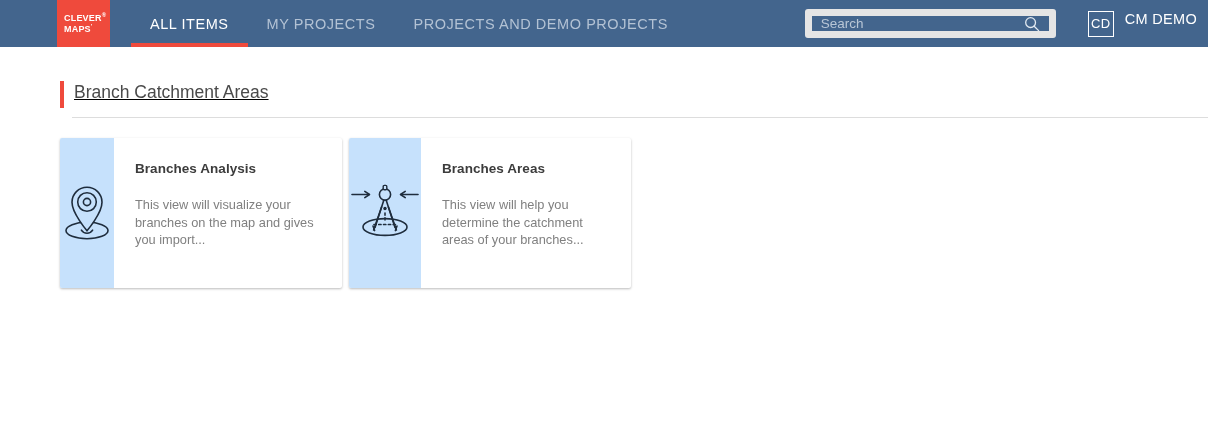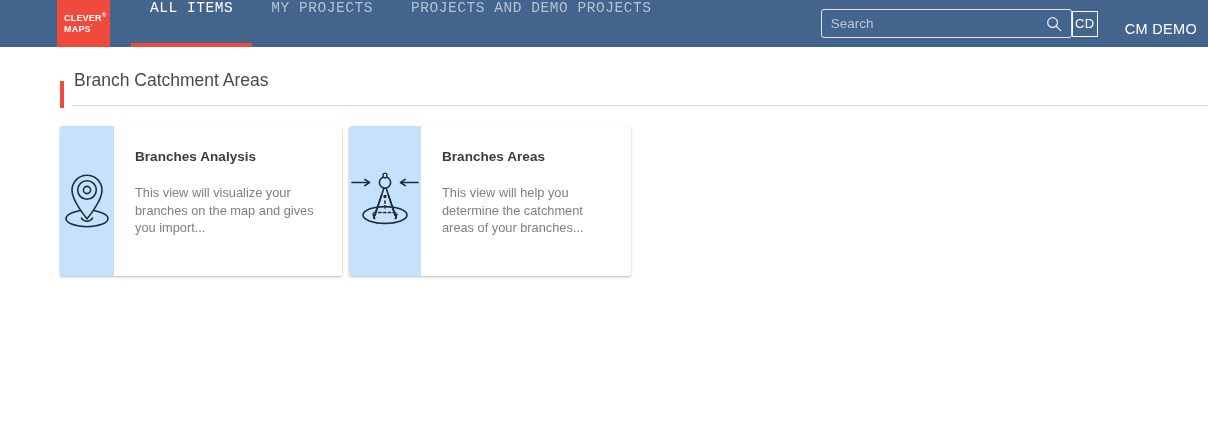--- a/index.html
+++ b/index.html
@@ -48,28 +48,27 @@
   }
 
   .nav-tabs {
     display: flex;
     align-items: stretch;
     margin-left: 21px;
   }
   .nav-tab {
     position: relative;
     display: flex;
-    align-items: flex-start;
+    align-items: center;
     padding: 0 19px;
     color: #b3c2d4;
     font-size: 14.5px;
     letter-spacing: 0.55px;
     cursor: pointer;
     white-space: nowrap;
-    font-family: Liberation Mono, monospace;
   }
   .nav-tab.active { color: #ffffff; }
   .nav-tab.active::after {
     content: "";
     position: absolute;
     left: 0; right: 0;
     bottom: 0;
     height: 4px;
     background: #ef4a3c;
   }
@@ -78,21 +77,21 @@
     margin-left: auto;
     display: flex;
     align-items: center;
     padding-right: 11px;
   }
 
   .search-box {
     position: relative;
     width: 251px;
     height: 29px;
-    border: 1px solid #e5e5e5;
+    border: 7px solid #e5e5e5;
     border-radius: 3px;
     display: flex;
     align-items: center;
     background: transparent;
   }
   .search-box input {
     flex: 1;
     height: 100%;
     border: none;
     outline: none;
@@ -108,23 +107,23 @@
     right: 9px;
     top: 50%;
     transform: translateY(-50%);
     width: 16px; height: 16px;
     display: block;
     pointer-events: none;
   }
 
   .avatar-group {
     display: flex;
-    align-items: flex-end;
+    align-items: flex-start;
+    margin-left: 32px;
     cursor: pointer;
-    gap: 16px;
   }
   .avatar {
     width: 26px; height: 26px;
     border: 1px solid #ffffff;
     color: #ffffff;
     font-size: 13px;
     display: flex;
     align-items: center;
     justify-content: center;
     letter-spacing: 0.3px;
@@ -136,21 +135,22 @@
     letter-spacing: 0.3px;
     white-space: nowrap;
   }
 
   
   .section {
     padding-left: 60px;
   }
   .section-head {
     position: relative;
-    padding-top: 20px;
+    padding-top: 32px;
+    text-decoration: underline;
   }
   .section-accent {
     position: absolute;
     left: 0;
     top: 34px;
     width: 4px;
     height: 27px;
     background: #ef4a3c;
   }
   .section-title {

